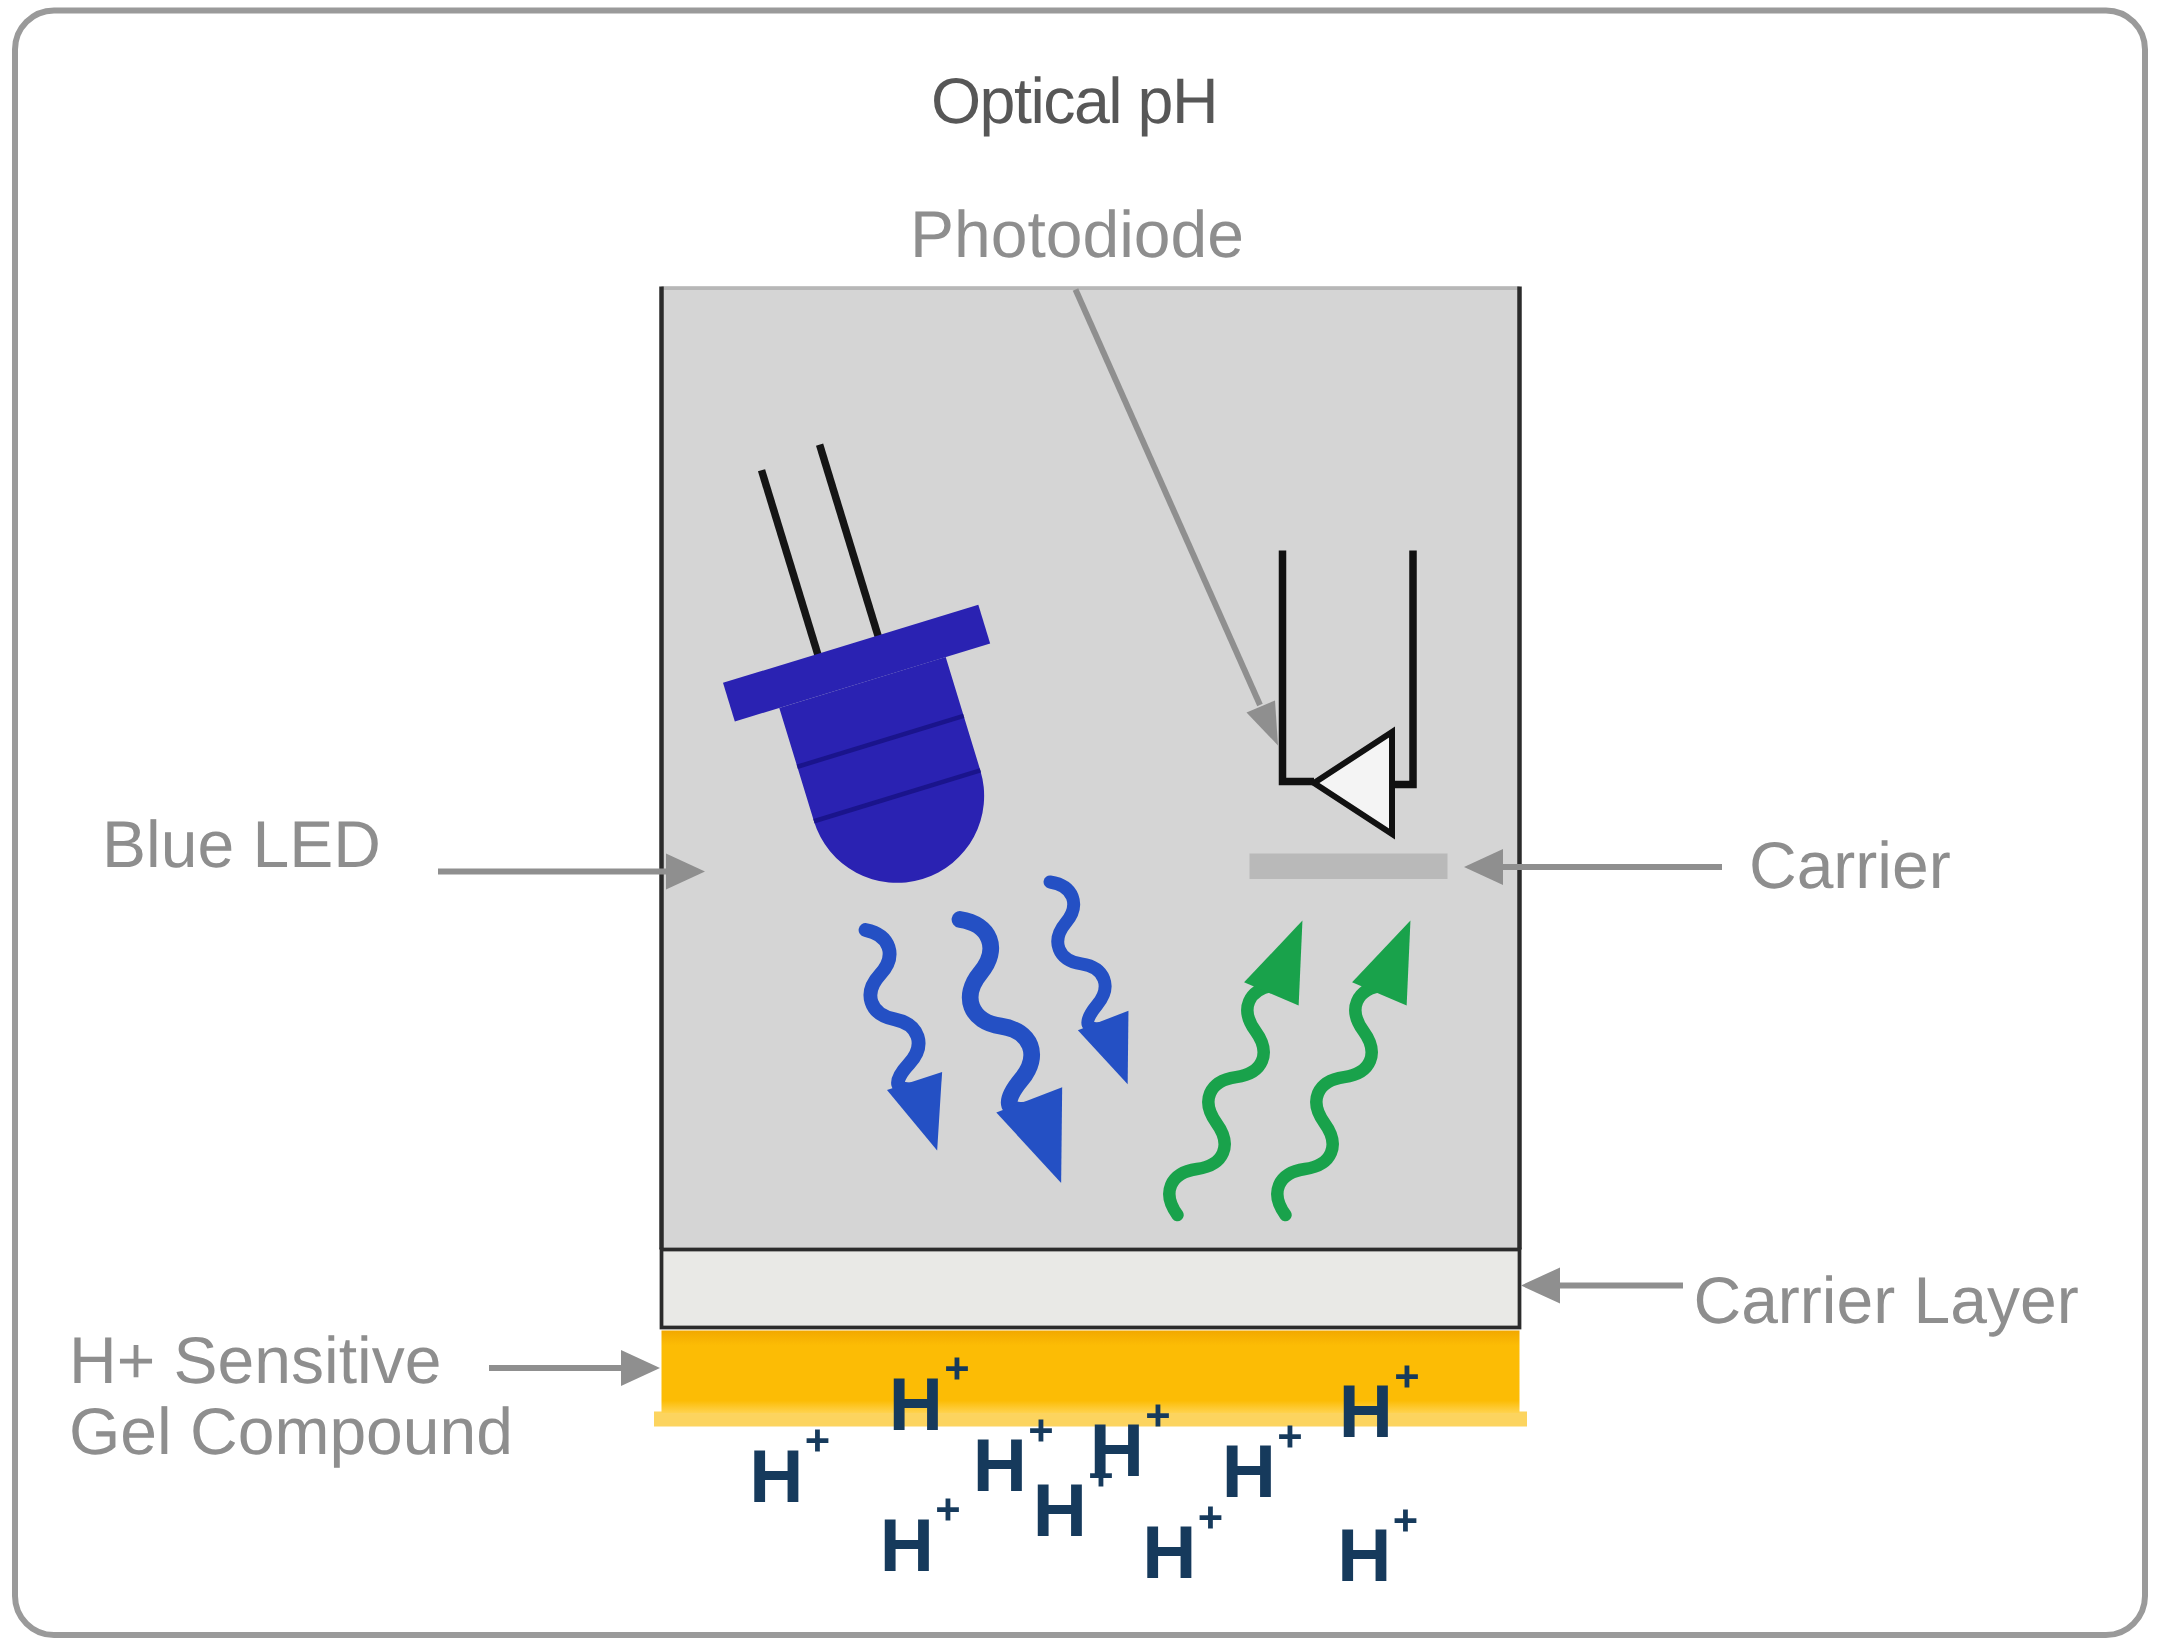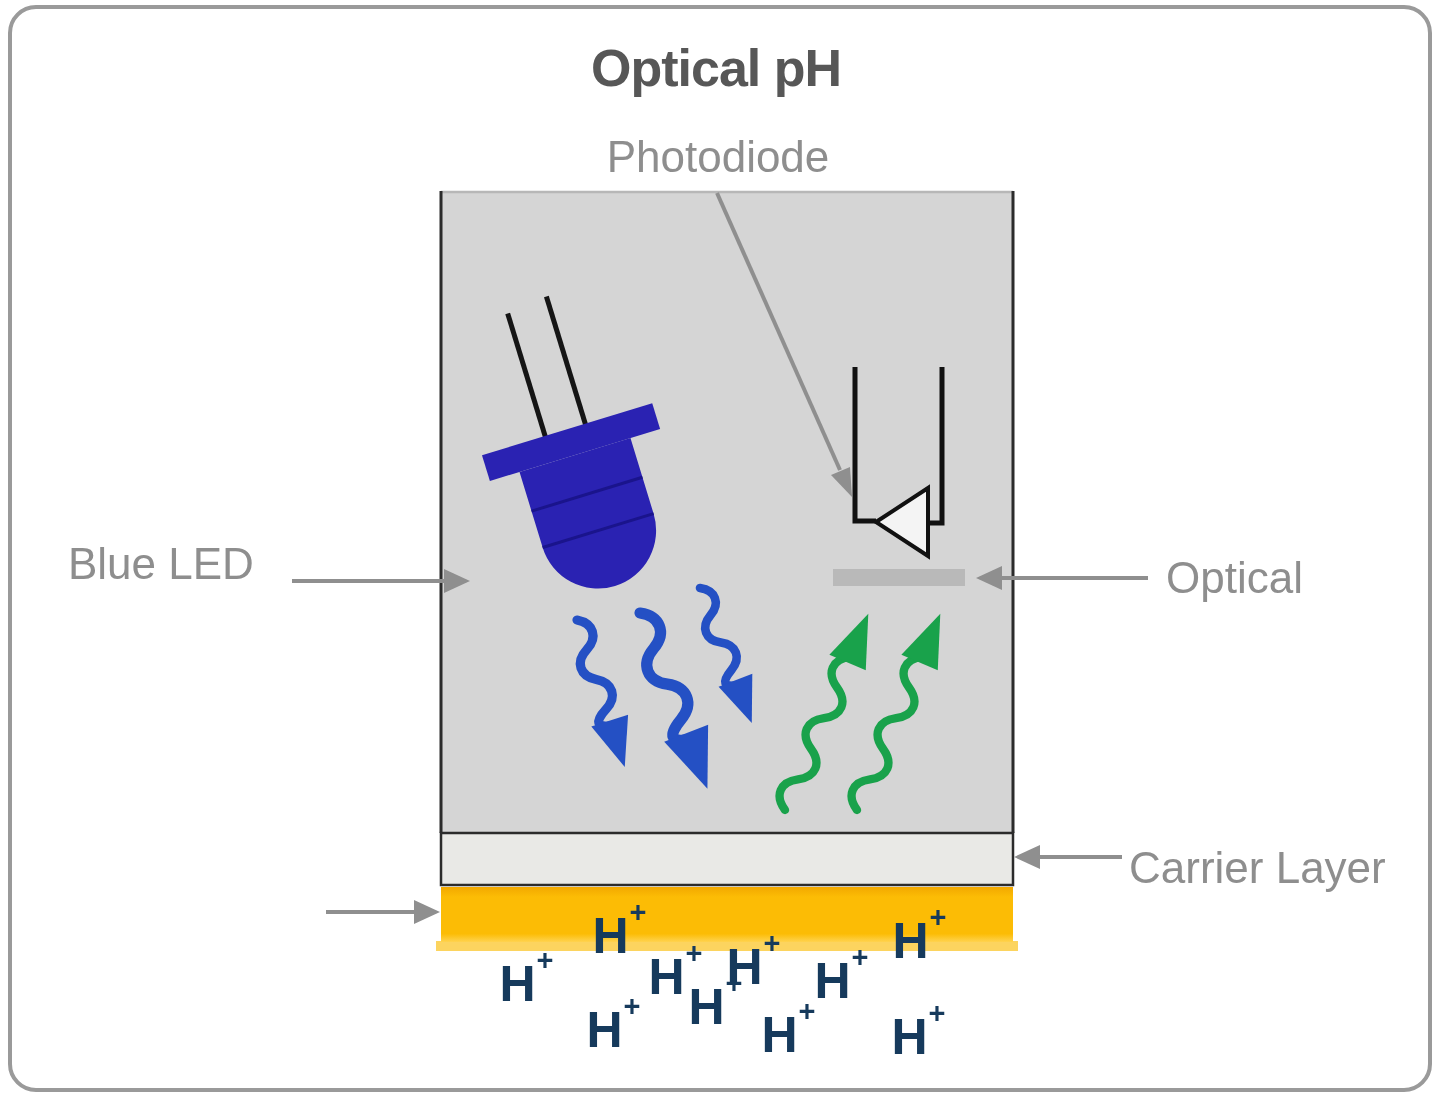--- a/index.html
+++ b/index.html
@@ -9,21 +9,21 @@
   }
   .frame{
     position:absolute;left:8px;top:5px;width:1416px;height:1079px;
     border:4px solid #9a9a9a;border-radius:28px;background:#ffffff;
   }
   svg.diagram{position:absolute;left:0;top:0;width:1440px;height:1101px;}
   .lbl{
     position:absolute;color:#8e8e8e;font-size:44px;line-height:48px;white-space:nowrap;
   }
   .title{
-    position:absolute;color:#575757;font-size:52px;font-weight:bold;
+    position:absolute;color:#575757;font-size:43px;font-weight:normal;
     letter-spacing:-1px;line-height:60px;white-space:nowrap;
     transform:translateX(-50%);
   }
   .centerx{transform:translateX(-50%);}
   .gel-label{line-height:47px;}
   .ion{
     position:absolute;transform:translate(-50%,-50%);
     color:#163a5c;font-size:50px;font-weight:bold;line-height:1;white-space:nowrap;
   }
   .ion sup{font-size:0.58em;position:relative;top:-0.45em;left:0.03em;font-weight:bold;}
@@ -111,23 +111,25 @@
   </g>
   <g>
     <line x1="326" y1="912" x2="416" y2="912" stroke-width="4" stroke="#8f8f8f"></line>
     <polygon points="440,912 414,900 414,924" fill="#8f8f8f"></polygon>
   </g>
 </svg>
 
 <div class="title" style="left:716px;top:38px;">Optical pH</div>
 <div class="lbl centerx" style="left:718px;top:133px;">Photodiode</div>
 <div class="lbl" style="left:68px;top:540px;">Blue LED</div>
-<div class="lbl" style="left:1166px;top:554px;">Optical</div>
+<div class="lbl" style="left:1166px;top:554px;">Carrier</div>
 <div class="lbl" style="left:1129px;top:834px;margin-top:10px;">Carrier Layer</div>
 <div class="lbl gel-label" style="left:46px;top:884px;">
+  <div>H+ Sensitive</div>
+  <div>Gel Compound</div>
 </div>
 
 <div id="ion-layer">
     <div class="ion" style="left: 619px; top: 936px; color: rgb(22, 58, 92);"><span>H</span><sup>+</sup></div>
     <div class="ion" style="left: 526px; top: 984px; color: rgb(22, 58, 92);"><span>H</span><sup>+</sup></div>
     <div class="ion" style="left: 675px; top: 977px; color: rgb(22, 58, 92);"><span>H</span><sup>+</sup></div>
     <div class="ion" style="left: 753px; top: 967px; color: rgb(22, 58, 92);"><span>H</span><sup>+</sup></div>
     <div class="ion" style="left: 841px; top: 981px; color: rgb(22, 58, 92);"><span>H</span><sup>+</sup></div>
     <div class="ion" style="left: 919px; top: 941px; color: rgb(22, 58, 92);"><span>H</span><sup>+</sup></div>
     <div class="ion" style="left: 613px; top: 1030px; color: rgb(22, 58, 92);"><span>H</span><sup>+</sup></div>

